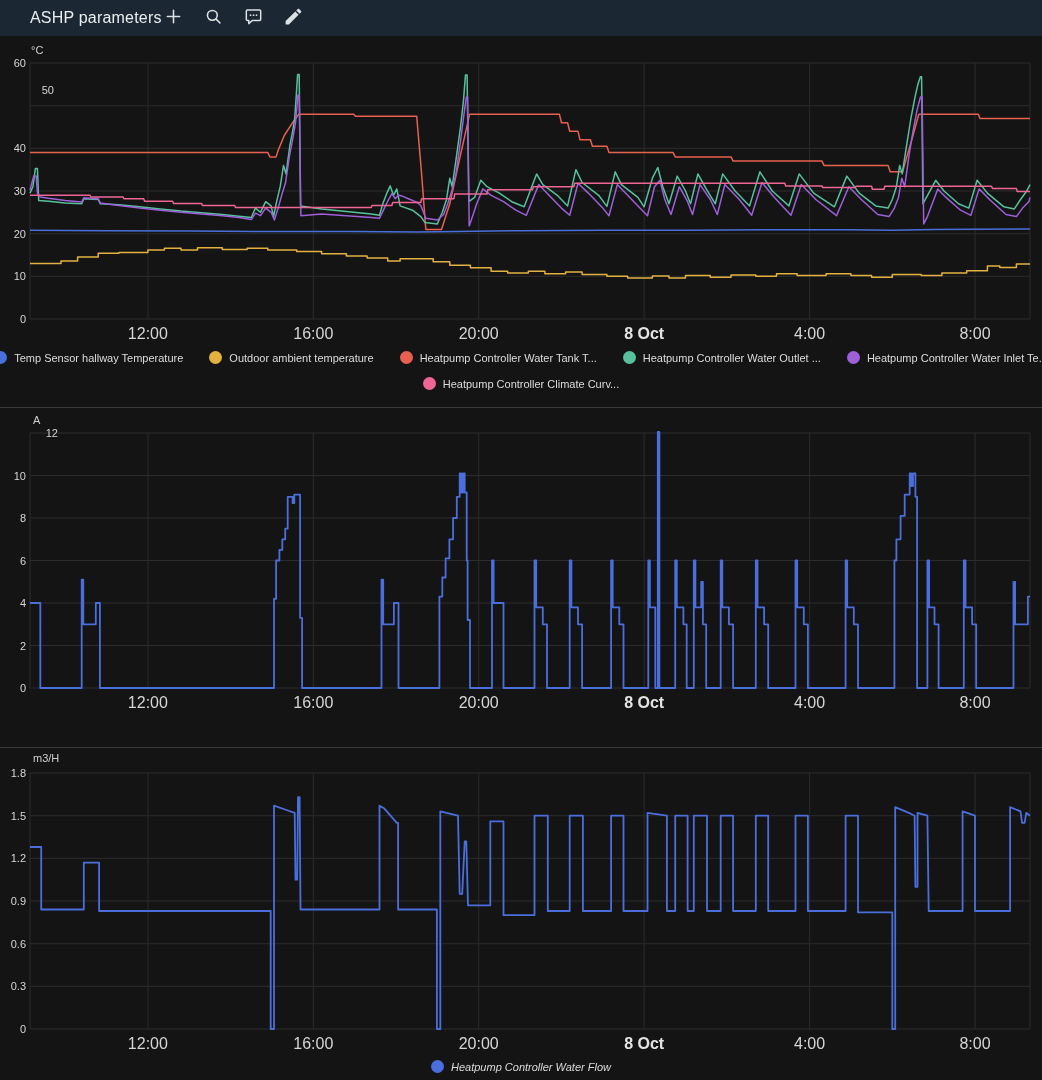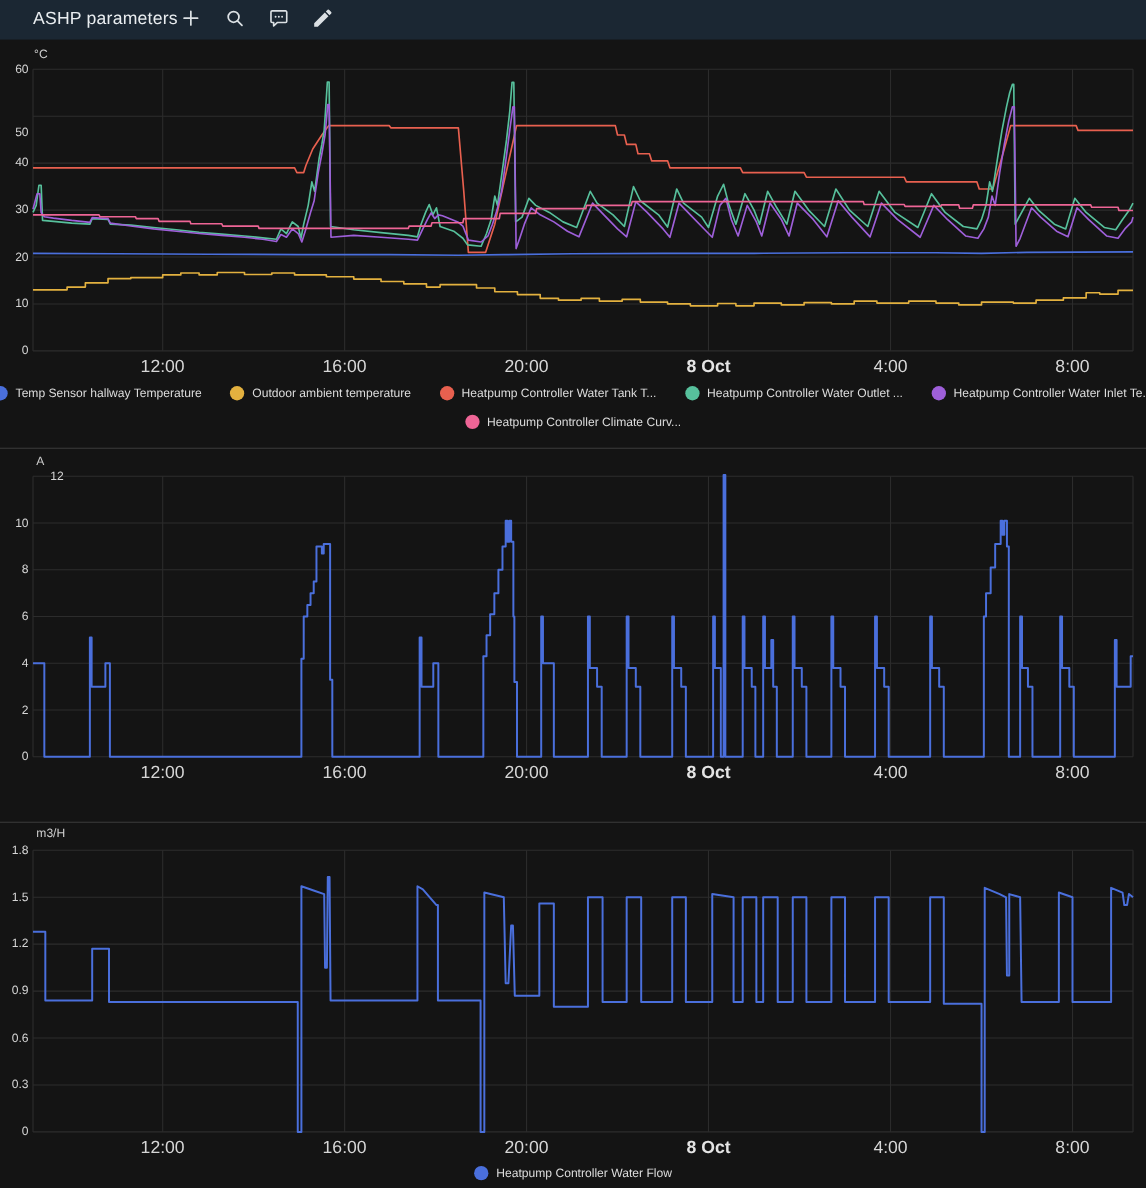--- a/index.html
+++ b/index.html
@@ -134,21 +134,21 @@
 
   <div id="labels">
     <div class="unit" style="left:31px;top:44px">°C</div>
     <div class="unit" style="left:33px;top:414px">A</div>
     <div class="unit" style="left:33px;top:752px">m3/H</div>
   <div class="ytick" style="left: 0px; top: 313px;">0</div>
       <div class="ytick" style="left: 0px; top: 270.333px;">10</div>
       <div class="ytick" style="left: 0px; top: 227.667px;">20</div>
       <div class="ytick" style="left: 0px; top: 185px;">30</div>
       <div class="ytick" style="left: 0px; top: 142.333px;">40</div>
-      <div class="ytick" style="left: 0px; top: 115px;">50</div>
+      <div class="ytick" style="left: 0px; top: 84px; padding-left: 28px;">50</div>
       <div class="ytick" style="left: 0px; top: 57px;">60</div>
       <div class="xtick" style="left: 147.866px; top: 325px;">12:00</div>
       <div class="xtick" style="left: 313.292px; top: 325px;">16:00</div>
       <div class="xtick" style="left: 478.718px; top: 325px;">20:00</div>
       <div class="xtick bold" style="left: 644.144px; top: 325px;">8 Oct</div>
       <div class="xtick" style="left: 809.57px; top: 325px;">4:00</div>
       <div class="xtick" style="left: 974.996px; top: 325px;">8:00</div>
       <div class="legend-row" style="top: 351px;">
         <div class="legend-item">
           <div class="legend-dot" style="background: rgb(74, 111, 220);"></div>
@@ -196,21 +196,21 @@
       <div class="ytick" style="left: 0px; top: 895px;">0.9</div>
       <div class="ytick" style="left: 0px; top: 852.333px; text-align: right;">1.2</div>
       <div class="ytick" style="left: 0px; top: 809.667px;">1.5</div>
       <div class="ytick" style="left: 0px; top: 767px;">1.8</div>
       <div class="xtick" style="left: 147.866px; top: 1035px;">12:00</div>
       <div class="xtick" style="left: 313.292px; top: 1035px;">16:00</div>
       <div class="xtick" style="left: 478.718px; top: 1035px;">20:00</div>
       <div class="xtick bold" style="left: 644.144px; top: 1035px;">8 Oct</div>
       <div class="xtick" style="left: 809.57px; top: 1035px;">4:00</div>
       <div class="xtick" style="left: 974.996px; top: 1035px;">8:00</div>
-      <div class="legend-row" style="top: 1060px;">
+      <div class="legend-row" style="top: 1060px; font-style: italic;">
         <div class="legend-item">
           <div class="legend-dot" style="background: rgb(74, 111, 220);"></div>
           <div class="legend-label">Heatpump Controller Water Flow</div>
         </div>
       </div>
     </div>
 
   <div class="divider" style="top:407px"></div>
   <div class="divider" style="top:747px"></div>
 

